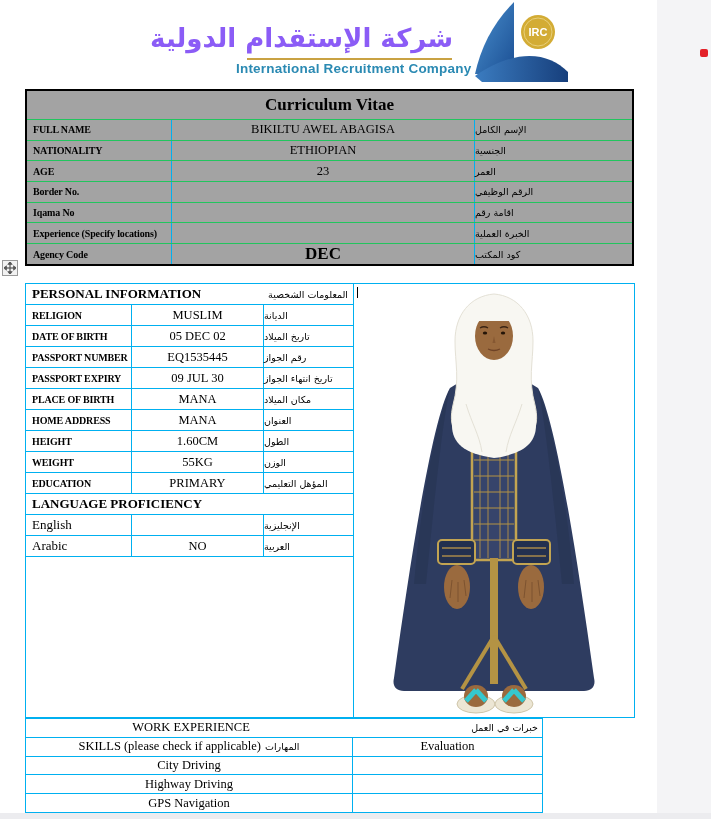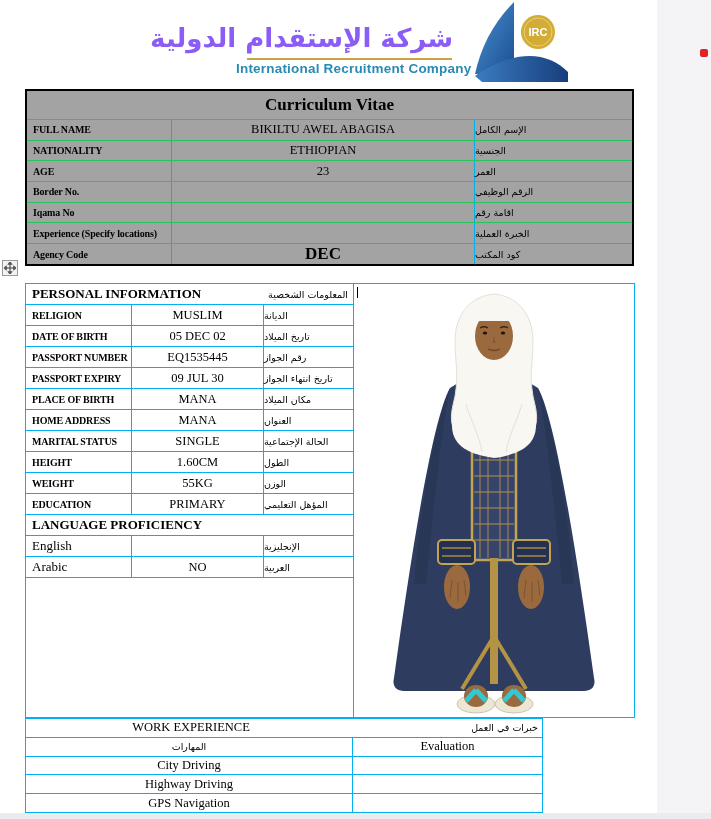--- a/index.html
+++ b/index.html
@@ -186,25 +186,20 @@
         <div class="c1 lbl">PLACE OF BIRTH</div>
         <div class="c2 val">MANA</div>
         <div class="c3 ar">مكان الميلاد</div>
       </div>
       <div class="pi-row">
         <div class="c1 lbl">HOME ADDRESS</div>
         <div class="c2 val">MANA</div>
         <div class="c3 ar">العنوان</div>
       </div>
       <div class="pi-row">
-        <div class="c1 lbl">MARITAL STATUS</div>
-        <div class="c2 val">SINGLE</div>
-        <div class="c3 ar">الحالة الإجتماعية</div>
-      </div>
-      <div class="pi-row">
         <div class="c1 lbl">HEIGHT</div>
         <div class="c2 val">1.60CM</div>
         <div class="c3 ar">الطول</div>
       </div>
       <div class="pi-row">
         <div class="c1 lbl">WEIGHT</div>
         <div class="c2 val">55KG</div>
         <div class="c3 ar">الوزن</div>
       </div>
       <div class="pi-row">
@@ -295,20 +290,21 @@
     </div>
   </div>
 
   <div class="wk-table">
     <div class="wk-title">
       <span class="en">WORK EXPERIENCE</span>
       <span class="arr ar">خبرات في العمل</span>
     </div>
     <div class="wk-row">
       <div class="cl">
+        <span>SKILLS (please check if applicable)</span>
         <span class="ar">المهارات</span>
       </div>
       <div class="cr">Evaluation</div>
     </div>
     <div class="wk-row">
       <div class="cl">City Driving</div>
       <div class="cr"></div>
     </div>
     <div class="wk-row">
       <div class="cl">Highway Driving</div>

